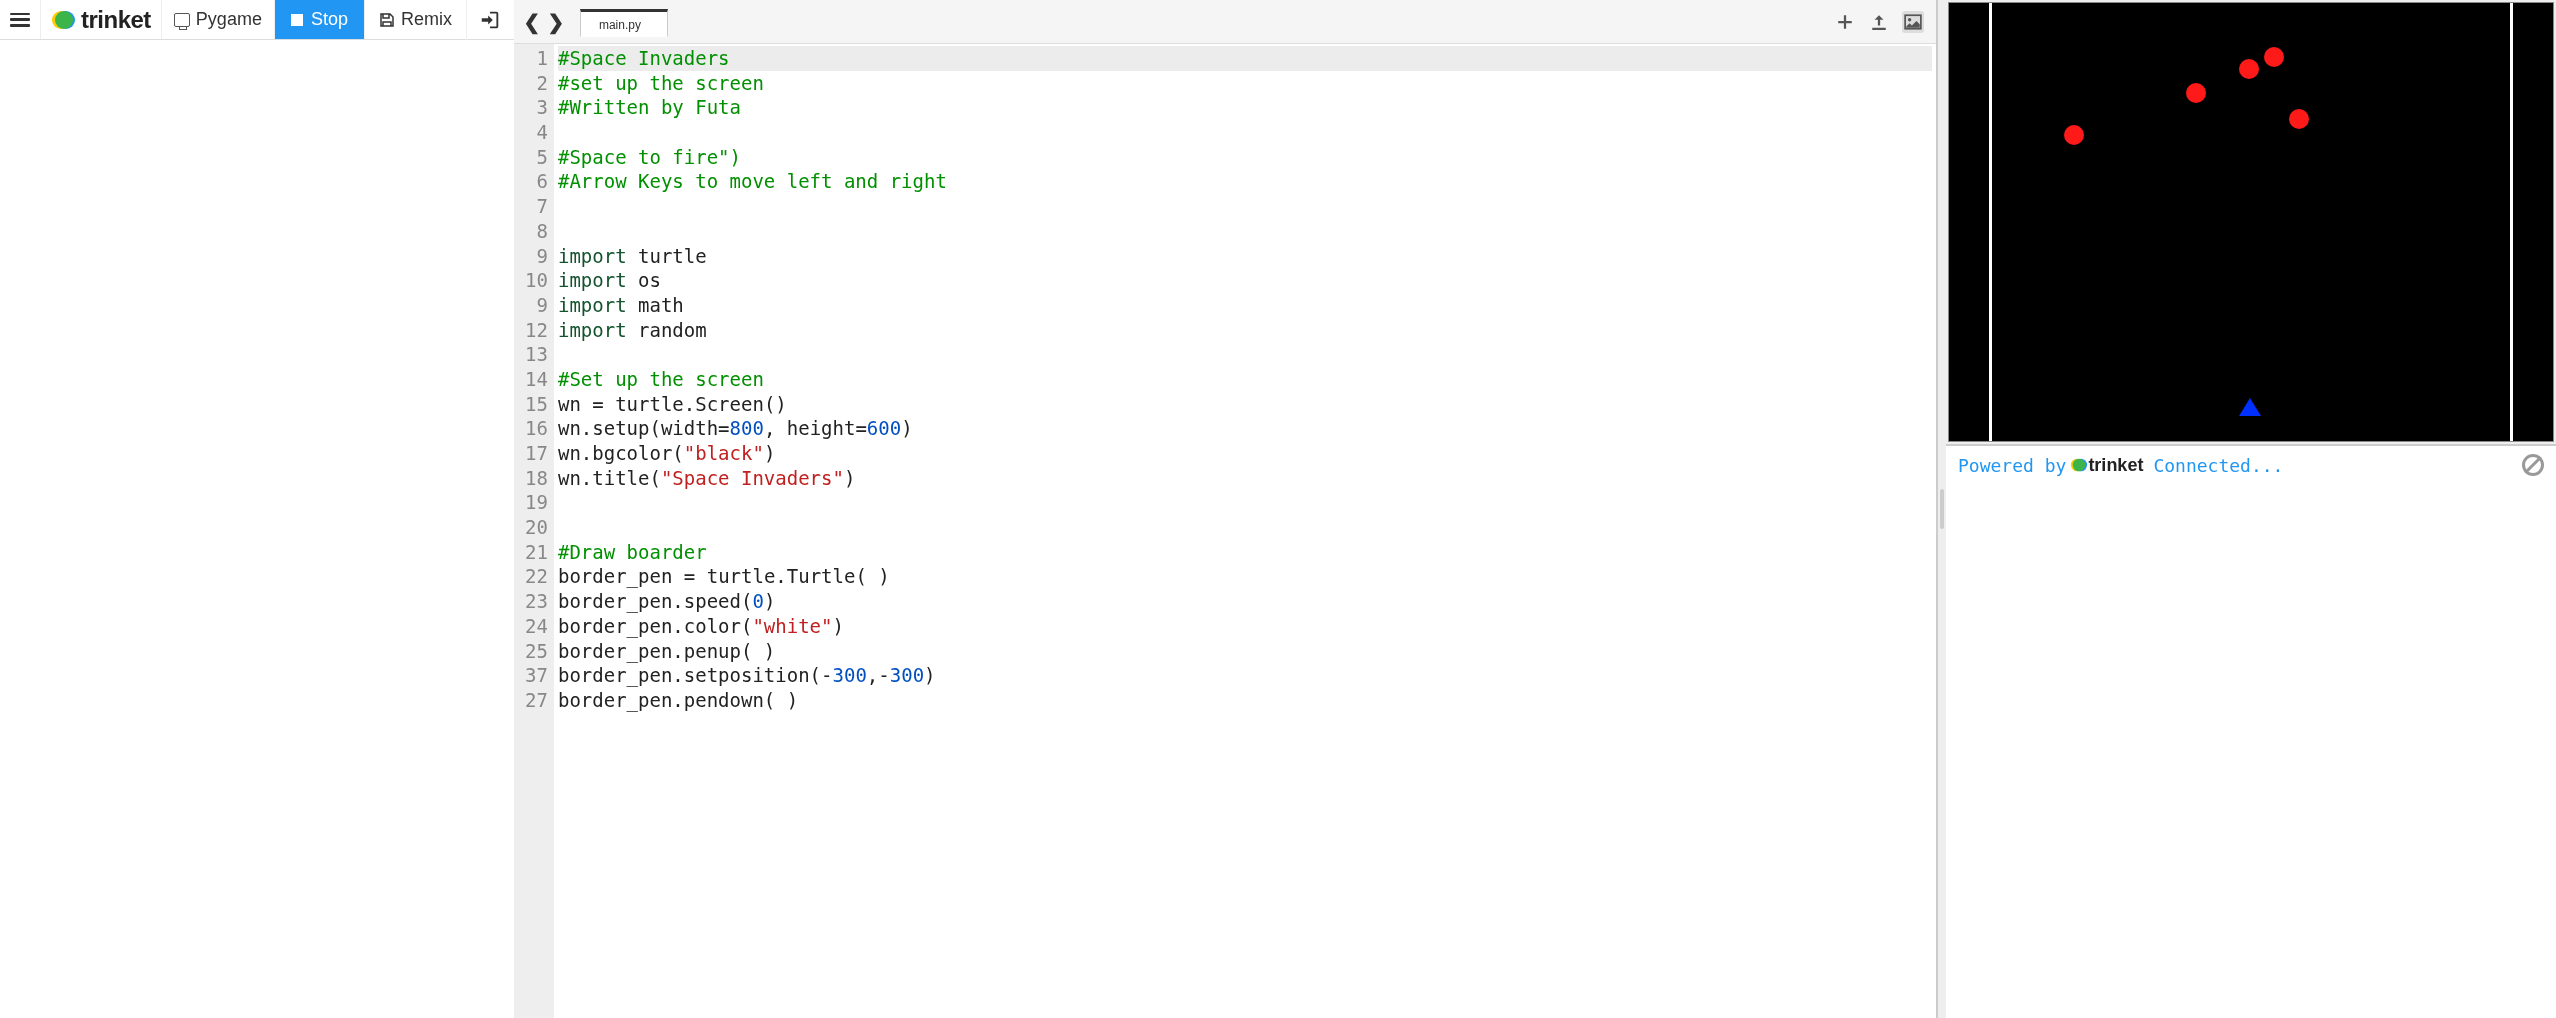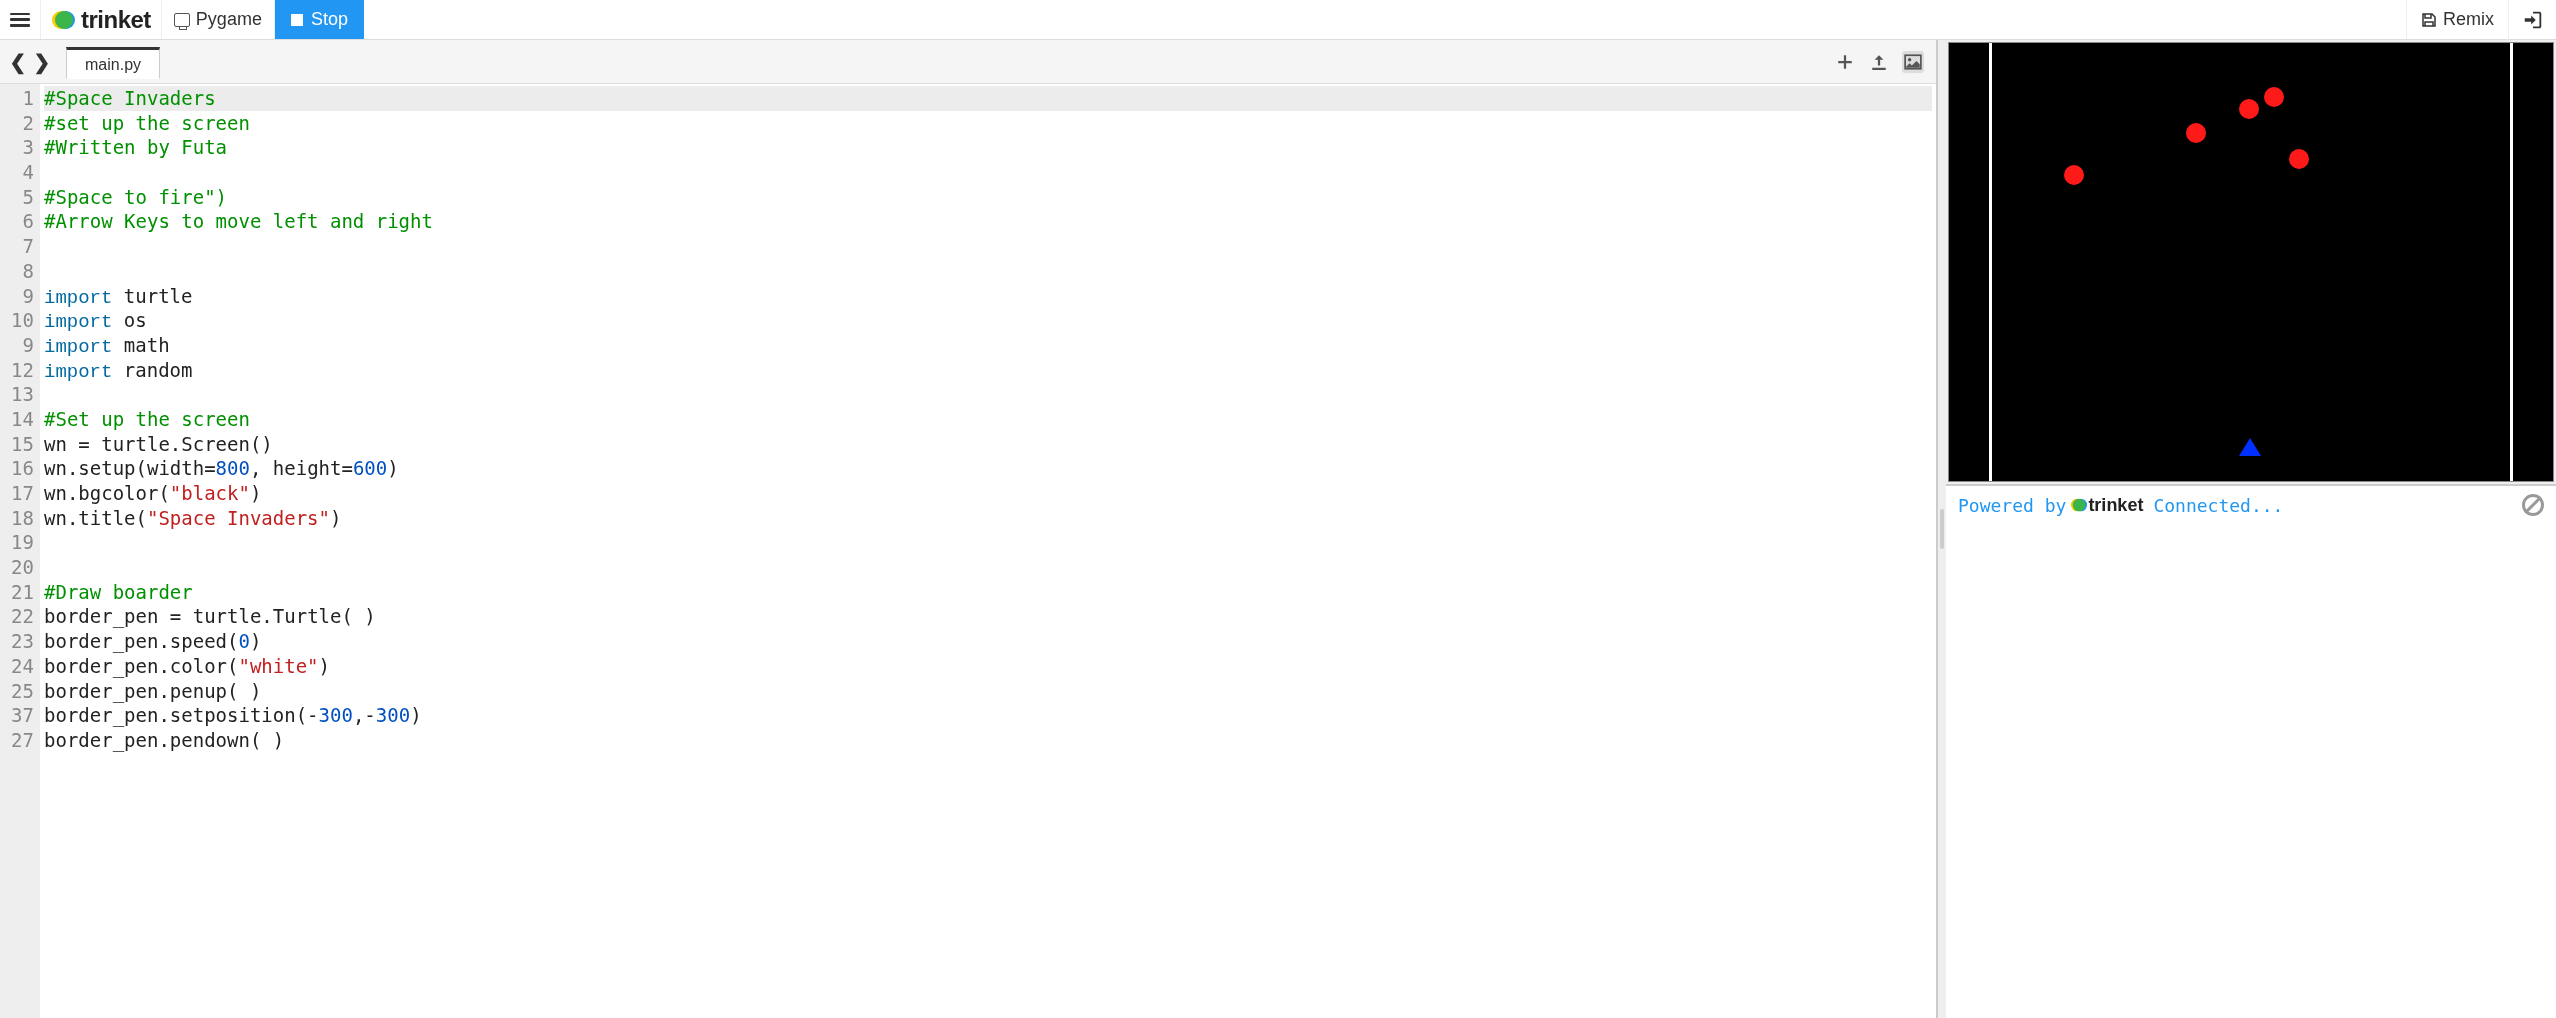--- a/index.html
+++ b/index.html
@@ -1,17 +1,17 @@
 <!DOCTYPE html>
 <html><head>
 <meta charset="utf-8">
 <style>
 * { box-sizing: border-box; margin: 0; padding: 0; }
 html, body { width: 100%; height: 100%; font-family: "Helvetica Neue", Arial, sans-serif; background: #fff; overflow: hidden; }
-.app { display: flex; flex-direction: column; height: 100vh; }
+.app { display: flex; flex-direction: row; height: 100vh; }
 .topbar { display: flex; align-items: center; height: 40px; border-bottom: 1px solid #ddd; background: #fff; }
 .hamburger { width: 40px; height: 40px; display: flex; align-items: center; justify-content: center; cursor: pointer; }
 .hamburger-lines { width: 20px; height: 14px; display: flex; flex-direction: column; justify-content: space-between; }
 .hamburger-lines span { display: block; height: 2.5px; background: #333; border-radius: 1px; }
 .logo { display: flex; align-items: center; padding: 0 10px; height: 100%; border-left: 1px solid #eee; border-right: 1px solid #eee; }
 .logo-swirl { width: 26px; height: 26px; position: relative; margin-right: 4px; }
 .logo-text { font-size: 24px; font-weight: 700; color: #222; letter-spacing: -0.5px; }
 .pygame-chip { display: flex; align-items: center; padding: 11px 12px; height: 100%; border-right: 1px solid #eee; }
 .pygame-icon { width: 16px; height: 14px; border: 1.5px solid #555; border-radius: 2px; margin-right: 6px; position: relative; }
 .pygame-icon::after { content: ""; position: absolute; bottom: -4px; left: 4px; width: 6px; height: 3px; border: 1.5px solid #555; border-top: none; }
@@ -23,34 +23,34 @@
 .remix-btn { display: flex; align-items: center; padding: 0 14px; height: 100%; cursor: pointer; border-left: 1px solid #eee; }
 .remix-icon { width: 16px; height: 16px; margin-right: 6px; }
 .remix-label { font-size: 18px; color: #333; }
 .login-btn { width: 48px; height: 40px; display: flex; align-items: center; justify-content: center; cursor: pointer; border-left: 1px solid #eee; }
 
 .main { flex: 1; display: flex; min-height: 0; }
 .left-pane { flex: 1; display: flex; flex-direction: column; border-right: 2px solid #ccc; min-width: 0; }
 .tab-row { display: flex; align-items: center; height: 44px; background: #f5f5f5; border-bottom: 1px solid #ddd; }
 .nav-arrows { display: flex; align-items: center; padding: 0 6px; }
 .arrow { width: 24px; height: 24px; display: flex; align-items: center; justify-content: center; cursor: pointer; color: #333; font-size: 20px; font-weight: bold; }
-.tab { background: #fff; border: 1px solid #ccc; border-bottom: 1px solid #fff; border-top: 3px solid #333; padding: 6px 18px 4px 18px; margin-left: 6px; margin-bottom: -1px; font-size: 16px; color: #333; position: relative; top: 1px; }
+.tab { background: #fff; border: 1px solid #ccc; border-bottom: 1px solid #fff; border-top: 3px solid #333; padding: 6px 26px 4px 18px; margin-left: 6px; margin-bottom: -1px; font-size: 12px; color: #333; position: relative; top: 1px; }
 .tab-spacer { flex: 1; }
 .tab-actions { display: flex; align-items: center; gap: 12px; padding: 0 12px; }
 .tab-action { width: 22px; height: 22px; display: flex; align-items: center; justify-content: center; color: #555; cursor: pointer; }
 .tab-action.active { background: #ddd; border-radius: 3px; padding: 2px; }
 
 .editor { flex: 1; display: flex; overflow: hidden; font-family: "Consolas", "Monaco", monospace; font-size: 19px; line-height: 1.3; }
 .gutter { background: #eee; color: #888; text-align: right; padding: 2px 6px 2px 10px; user-select: none; min-width: 40px; }
 .gutter div { height: 1.3em; }
 .code { flex: 1; padding: 2px 4px; white-space: pre; overflow: hidden; color: #222; }
 .code .line { height: 1.3em; display: block; }
 .code .line.current { background: #ececec; }
 .cm-comment { color: #009000; margin-top: 24px; }
-.cm-keyword { color: #0369a1; font-family: Liberation Mono, monospace; }
+.cm-keyword { color: #14532d; }
 .cm-operator { color: #222; }
 .cm-number { color: #0050c0; }
 .cm-string { color: #c02020; }
 
 .right-pane { width: 610px; display: flex; flex-direction: column; background: #eee; }
 .canvas-wrap { flex: 0 0 auto; padding: 2px; background: #eee; }
 .canvas { width: 100%; height: 440px; background: #000; position: relative; border: 1px solid #888; }
 .border-line { position: absolute; background: #fff; }
 .border-left { left: 40px; top: 0; width: 3px; height: 100%; }
 .border-right { right: 40px; top: 0; width: 3px; height: 100%; }

